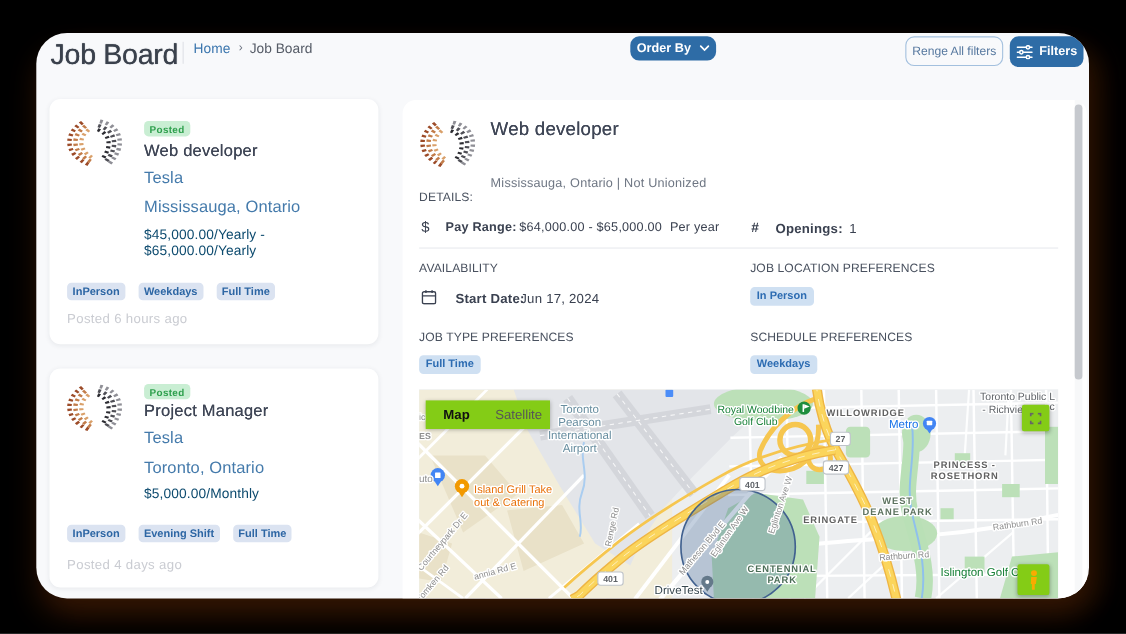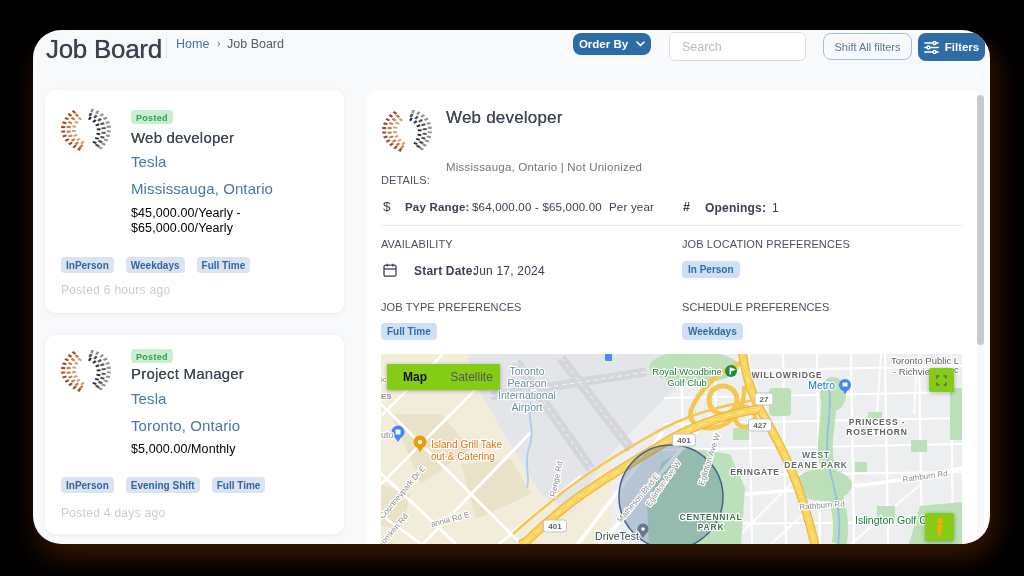--- a/index.html
+++ b/index.html
@@ -18,21 +18,21 @@
 #btn-clear { left:790px; top:3px; width:89px; height:27px; border:1px solid #a3c0de; border-radius:8px; color:#56789f; font-size:11px; display:flex; align-items:center; justify-content:center; }
 #btn-filters { left:885px; top:3px; width:67px; height:28px; gap:6px; }
 
 .card { position:absolute; left:12px; width:299px; background:#fff; border-radius:10px; box-shadow:0 1px 5px rgba(30,40,60,0.07); }
 #card1 { top:60px; height:223px; }
 #card2 { top:305px; height:199px; }
 .logo { position:absolute; left:6px; top:12px; width:68px; height:55px; }
 .badge-posted { position:absolute; left:86px; display:inline-block; background:#c9eed3; color:#2fa04e; font-size:9px; font-weight:bold; padding:2.5px 5px 1.5px; border-radius:4px; letter-spacing:0.3px;}
 .card-title { position:absolute; left:86px; font-size:15px; color:#3f4656; letter-spacing:0.2px; text-shadow:0 0 0.3px #3f4656; }
 .card-blue { position:absolute; left:86px; font-size:15px; color:#447aab; letter-spacing:0.1px; }
-.card-salary { position:absolute; left:86px; font-size:12.5px; color:#000000; letter-spacing:0.1px; line-height:15.5px; }
+.card-salary { position:absolute; left:86px; font-size:12.5px; color:#0c4a6e; letter-spacing:0.1px; line-height:15.5px; }
 .tagrow { position:absolute; left:16px; display:flex; gap:12px; }
 .tag { background:#dbe3f1; color:#2d66a4; font-size:10px; font-weight:bold; padding:2.5px 5px; border-radius:4px; white-space:nowrap; }
 .posted-ago { position:absolute; left:16px; font-size:12px; color:#caccd2; letter-spacing:0.3px; }
 
 #panel { position:absolute; left:333px; top:61px; width:622px; height:453px; background:#fff; border-radius:12px 12px 0 0; }
 #p-logo { left:6px; top:12px; width:68px; height:55px; }
 #p-title { left:80px; top:17px; font-size:17px; color:#3f4656; letter-spacing:0.2px; text-shadow:0 0 0.15px #3f4656; }
 #p-sub { left:80px; top:42px; font-size:11.5px; color:#6e7683; letter-spacing:0.2px;margin-top:28px; }
 .sect { position:absolute; font-size:11px; color:#49515f; letter-spacing:0.1px; }
 .brow { position:absolute; font-size:12px; color:#3a4150; letter-spacing:0.2px; }
@@ -49,22 +49,21 @@
 <body>
 <div id="frame">
   <div class="abs" id="hdr-title">Job Board</div>
   <div class="abs" id="hdr-sep"></div>
   <div class="abs" id="hdr-home">Home</div>
   <div class="abs" id="hdr-arrow">›</div>
   <div class="abs" id="hdr-bc">Job Board</div>
   <div class="abs btn-blue" id="btn-order">Order By <svg width="9" height="6" viewBox="0 0 9 6">
         <path d="M1 1l3.5 3.5L8 1" stroke="#fff" stroke-width="1.6" fill="none" stroke-linecap="round"></path>
       </svg></div>
-  <div class="abs" id="inp-search">Search</div>
-  <div class="abs" id="btn-clear">Shift All filters</div>
+  <div class="abs" id="btn-clear">Renge All filters</div>
   <div class="abs btn-blue" id="btn-filters"><svg width="15" height="13" viewBox="0 0 15 13">
         <g stroke="#fff" stroke-width="1.4" stroke-linecap="round">
           <line x1="0.8" y1="2" x2="14.2" y2="2"></line>
           <line x1="0.8" y1="6.5" x2="14.2" y2="6.5"></line>
           <line x1="0.8" y1="11" x2="14.2" y2="11"></line>
           <circle cx="10.5" cy="2" r="1.5" fill="#2e6ca6"></circle>
           <circle cx="4.5" cy="6.5" r="1.5" fill="#2e6ca6"></circle>
           <circle cx="10.5" cy="11" r="1.5" fill="#2e6ca6"></circle>
         </g>
       </svg>Filters</div>

